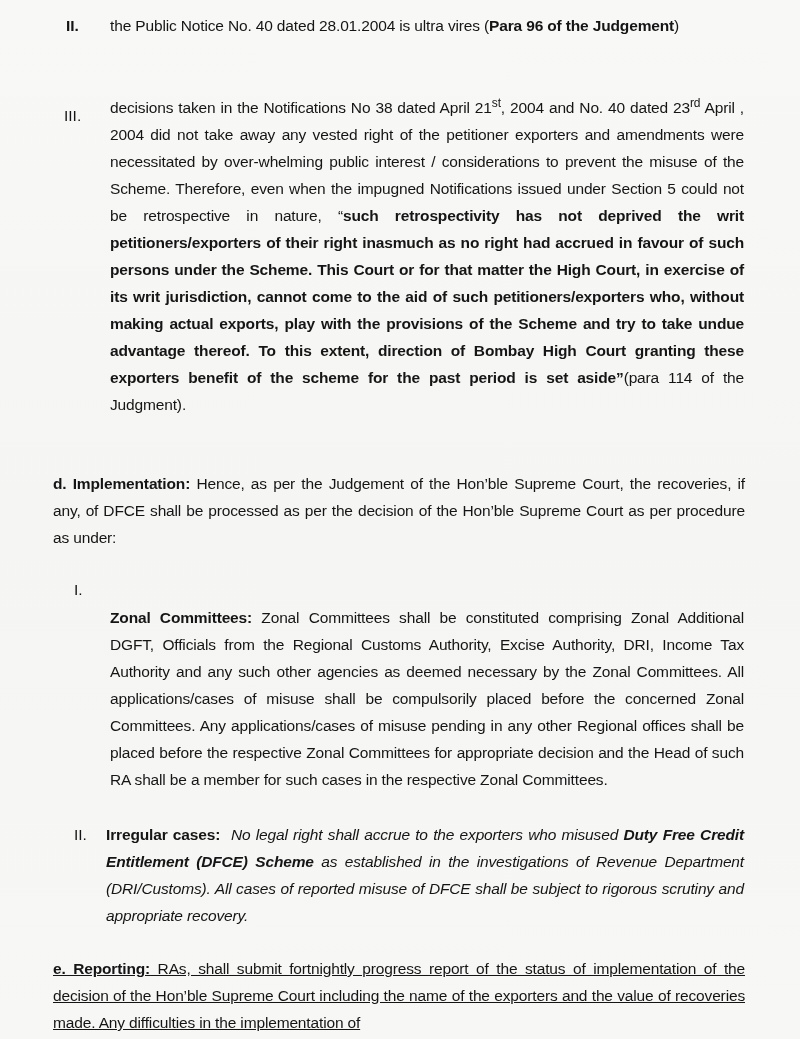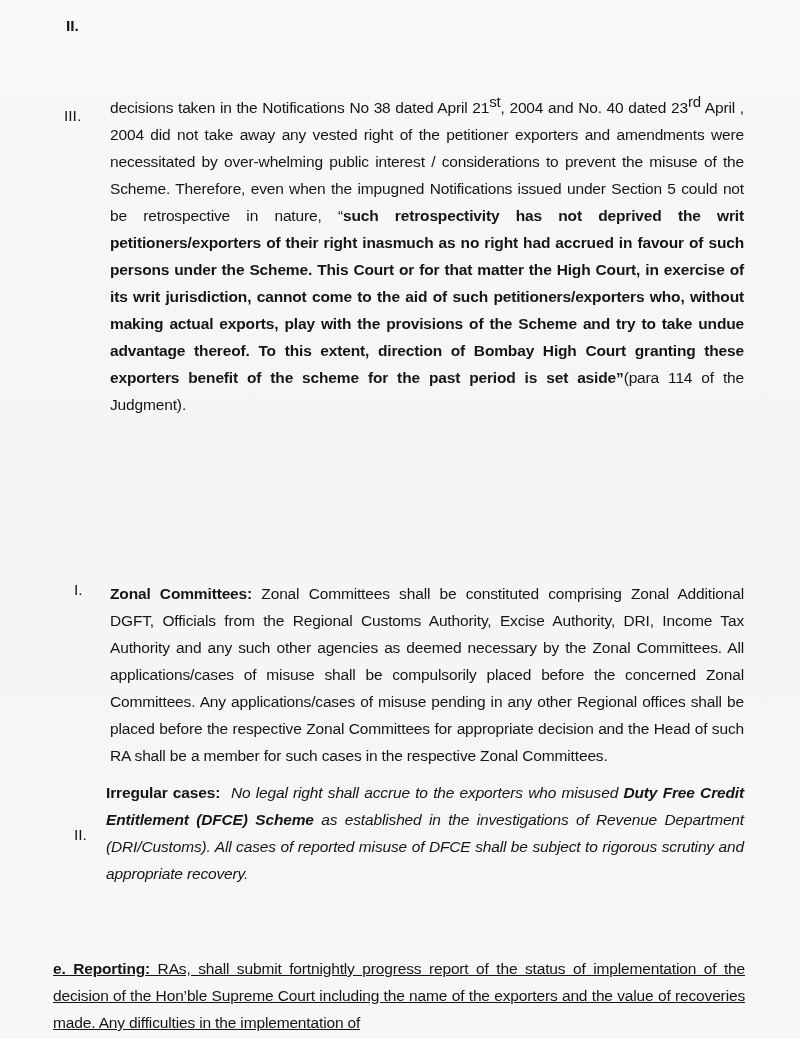--- a/index.html
+++ b/index.html
@@ -31,21 +31,21 @@
       letter-spacing: -0.15px;
     }
     .roman {
       position: absolute;
       line-height: 27px;
       font-size: 15.5px;
     }
     .roman.bold { font-weight: bold; }
     b, .b { font-weight: bold; }
     i, .i { font-style: italic; }
-    sup { font-size: 15px; line-height: 0; vertical-align: 6px; }
+    sup { font-size: 12px; line-height: 0; vertical-align: 6px; }
     .item-text {
       position: absolute;
       left: 110px;
       width: 634px;
     }
     .para {
       position: absolute;
       left: 53px;
       width: 692px;
     }
@@ -54,34 +54,40 @@
       left: 106px;
       width: 638px;
     }
   </style>
 </head>
 <body>
 
 <div class="page">
 
   <div class="roman bold" style="left:66px; top:12px;">II.</div>
+  <div class="block item-text" style="top:12px;">
+    <span>the Public Notice No. 40 dated 28.01.2004 is ultra vires (</span><b>Para 96 of the Judgement</b><span>)</span>
+  </div>
 
   <div class="roman" style="left:64px; top:102px;">III.</div>
   <div class="block item-text" style="top:94px;">
     <span>decisions taken in the Notifications No 38 dated April 21</span><sup>st</sup><span>, 2004 and No. 40 dated 23</span><sup>rd</sup><span> April , 2004 did not take away any vested right of the petitioner exporters and amendments were necessitated by over-whelming public interest / considerations to prevent the misuse of the Scheme. Therefore, even when the impugned Notifications issued under Section 5 could not be retrospective in nature, “</span><b>such retrospectivity has not deprived the writ petitioners/exporters of their right inasmuch as no right had accrued in favour of such persons under the Scheme. This Court or for that matter the High Court, in exercise of its writ jurisdiction, cannot come to the aid of such petitioners/exporters who, without making actual exports, play with the provisions of the Scheme and try to take undue advantage thereof. To this extent, direction of Bombay High Court granting these exporters benefit of the scheme for the past period is set aside”</b><span>(para 114 of the Judgment).</span>
   </div>
 
+  <div class="block para" style="top:470px;">
+    <b>d. Implementation:</b><span> Hence, as per the Judgement of the Hon’ble Supreme Court,  the recoveries, if any, of DFCE shall be processed as per the decision of the Hon’ble Supreme Court as per procedure as under:</span>
+  </div>
 
   <div class="roman" style="left:74px; top:576px;">I.</div>
-  <div class="block item-text" style="top:580px;">
+  <div class="block item-text" style="top:604px;">
     <b>Zonal Committees:</b><span> Zonal Committees shall be constituted comprising Zonal Additional DGFT, Officials from the Regional Customs Authority, Excise Authority, DRI, Income Tax Authority and any such other agencies as deemed necessary by the Zonal Committees. All applications/cases of misuse shall be compulsorily placed before the concerned Zonal Committees. Any applications/cases of misuse pending in any other Regional offices shall be placed before the respective Zonal Committees for appropriate decision and the Head of such RA shall be a member for such cases in the respective Zonal Committees.</span>
   </div>
 
   <div class="roman" style="left:74px; top:821px;">II.</div>
-  <div class="block ii-text" style="top:779px;">
+  <div class="block ii-text" style="top:821px;">
     <b>Irregular cases:</b>&nbsp; <i>No legal right shall accrue to the exporters who misused </i><b><i>Duty Free Credit Entitlement (DFCE) Scheme</i></b><i> as established in the investigations of Revenue Department (DRI/Customs). All cases of reported misuse of DFCE shall be subject to rigorous scrutiny and appropriate recovery.</i>
   </div>
 
   <div class="block para" style="top:955px;text-decoration:underline;">
     <b>e. Reporting:</b><span> RAs, shall submit fortnightly progress report of the status of implementation of the decision of the Hon’ble Supreme Court including the name of the exporters and the value of recoveries made.  Any difficulties in the implementation of</span>
   </div>
 
 </div>
 
 </body></html>

